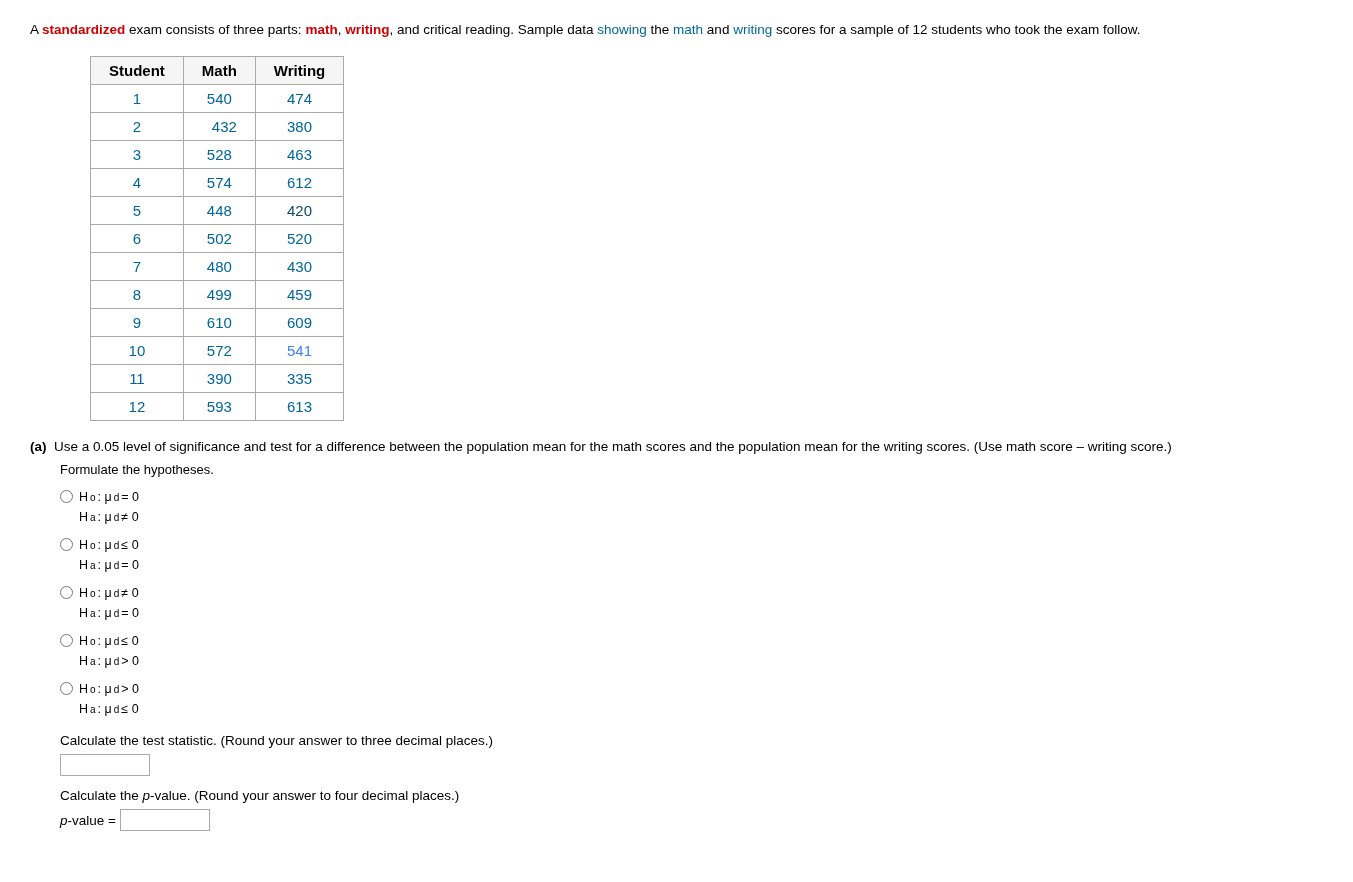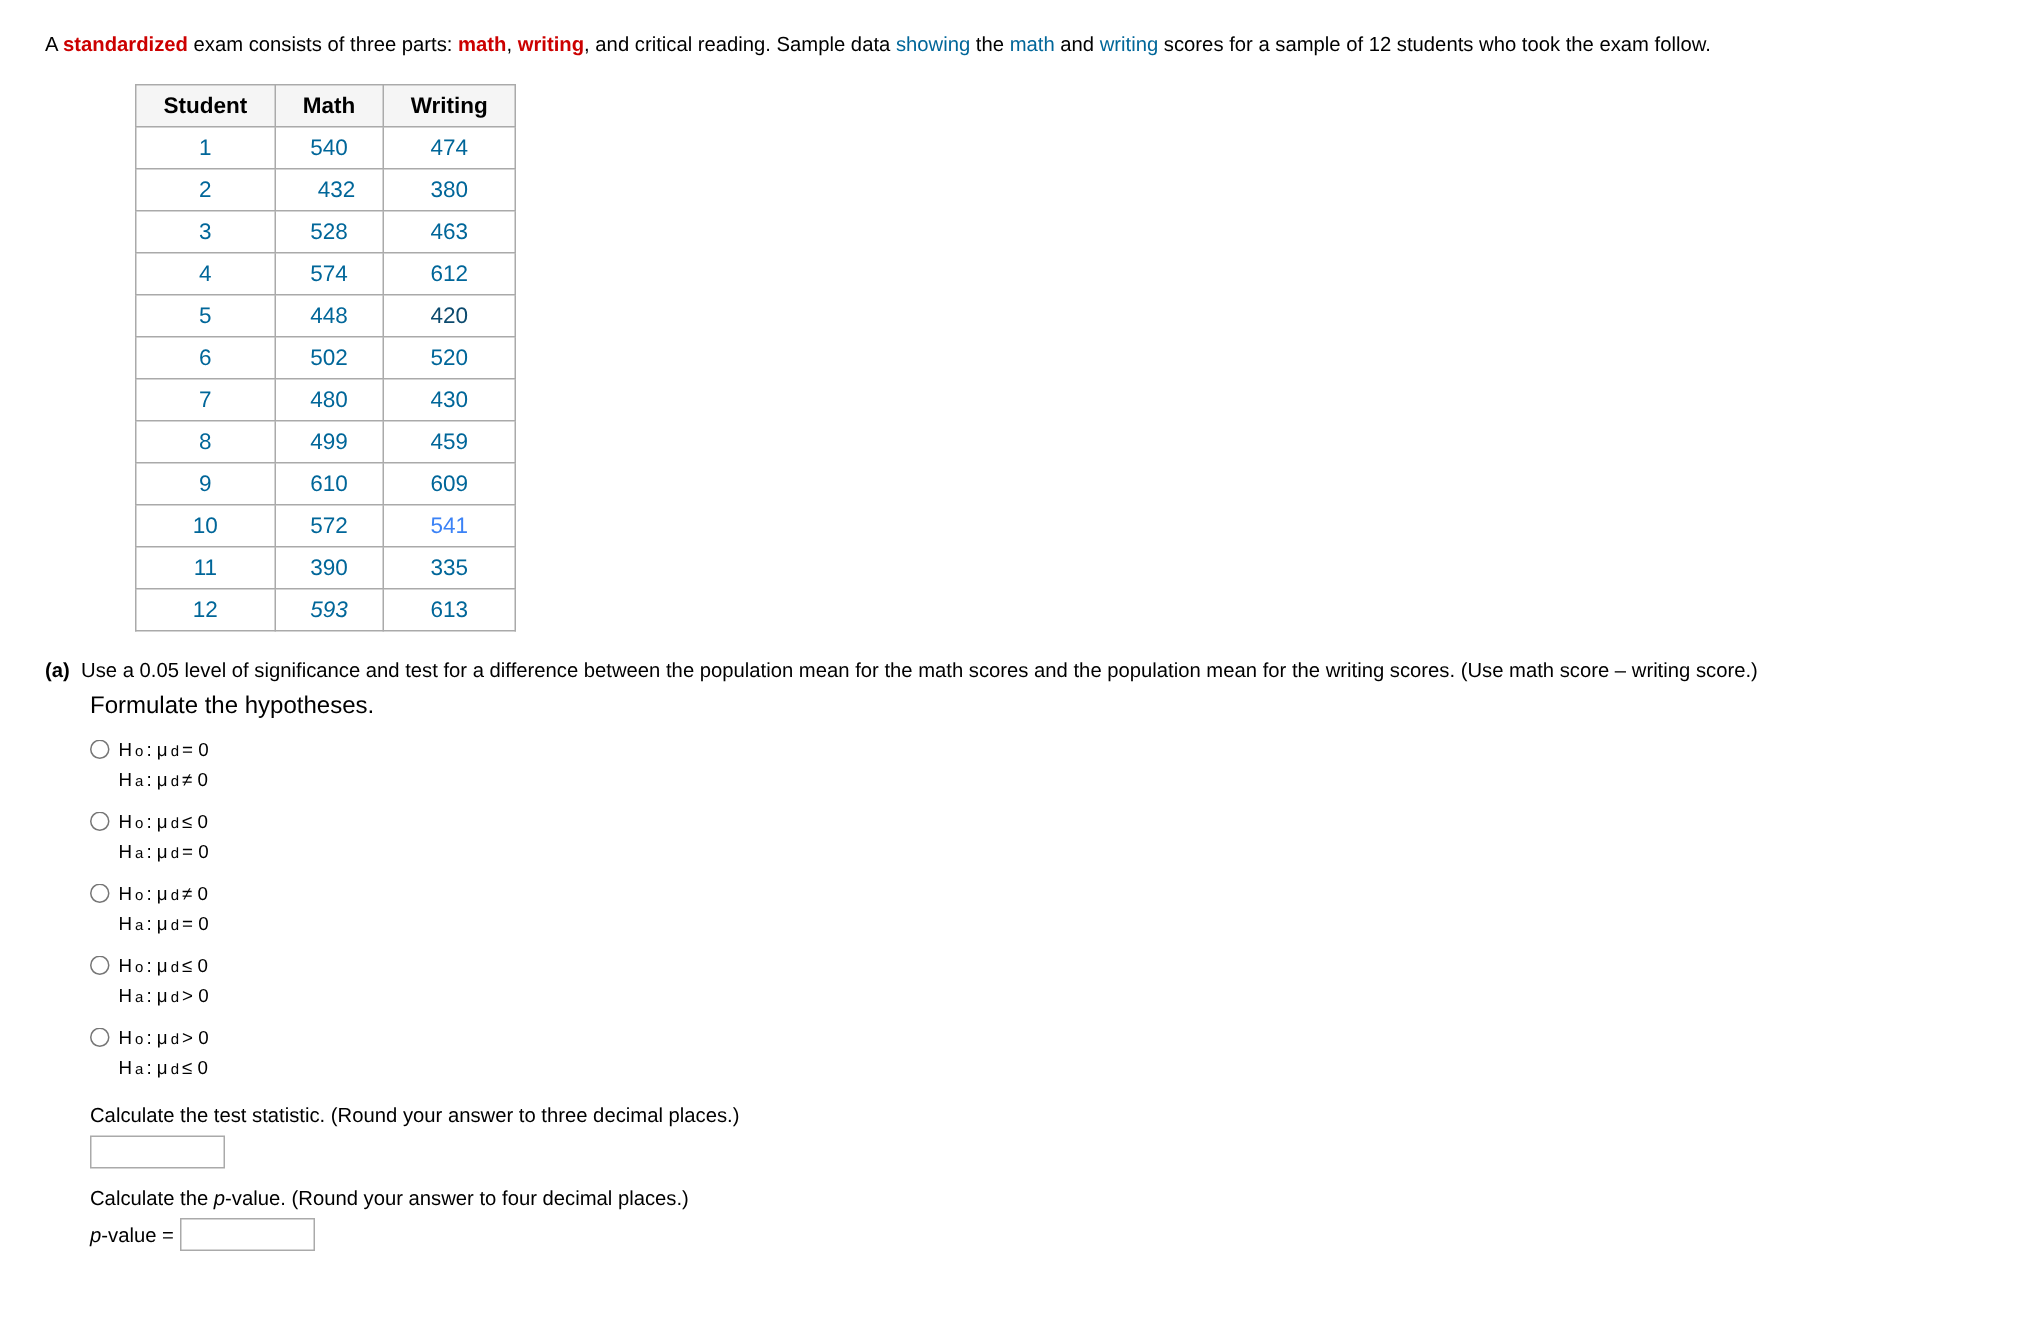--- a/index.html
+++ b/index.html
@@ -47,21 +47,21 @@
     .part-label {
       font-size: 13.5px;
       margin-bottom: 8px;
     }
     .part-label .part-letter {
       font-weight: bold;
     }
     .formulate {
       margin-left: 30px;
       margin-bottom: 10px;
-      font-size: 16px;
+      font-size: 13px;
     }
     .hypotheses-group {
       margin-left: 30px;
       margin-bottom: 4px;
     }
     .hypothesis-option {
       display: flex;
       align-items: flex-start;
       margin-bottom: 8px;
     }
@@ -184,21 +184,21 @@
           <td style="color: rgb(0, 102, 153);">572</td>
           <td style="color: #3b82f6;">541</td>
         </tr>
         <tr>
           <td style="color: rgb(0, 102, 153);">11</td>
           <td style="color: rgb(0, 102, 153);">390</td>
           <td style="color: rgb(0, 102, 153);">335</td>
         </tr>
         <tr>
           <td style="color: rgb(0, 102, 153);">12</td>
-          <td style="color: rgb(0, 102, 153); font-style: italic;">593</td>
+          <td style="color: rgb(0, 102, 153);">593</td>
           <td style="color: rgb(0, 102, 153);">613</td>
         </tr>
       </tbody>
   </table>
 </div>
 
 <div style="margin-bottom: 10px;">
   <p class="part-label">
     <span class="part-letter">(a)</span>&nbsp; Use a 0.05 level of significance and test for a difference between the population mean for the math scores and the population mean for the writing scores. (Use math score – writing score.)
   </p>

